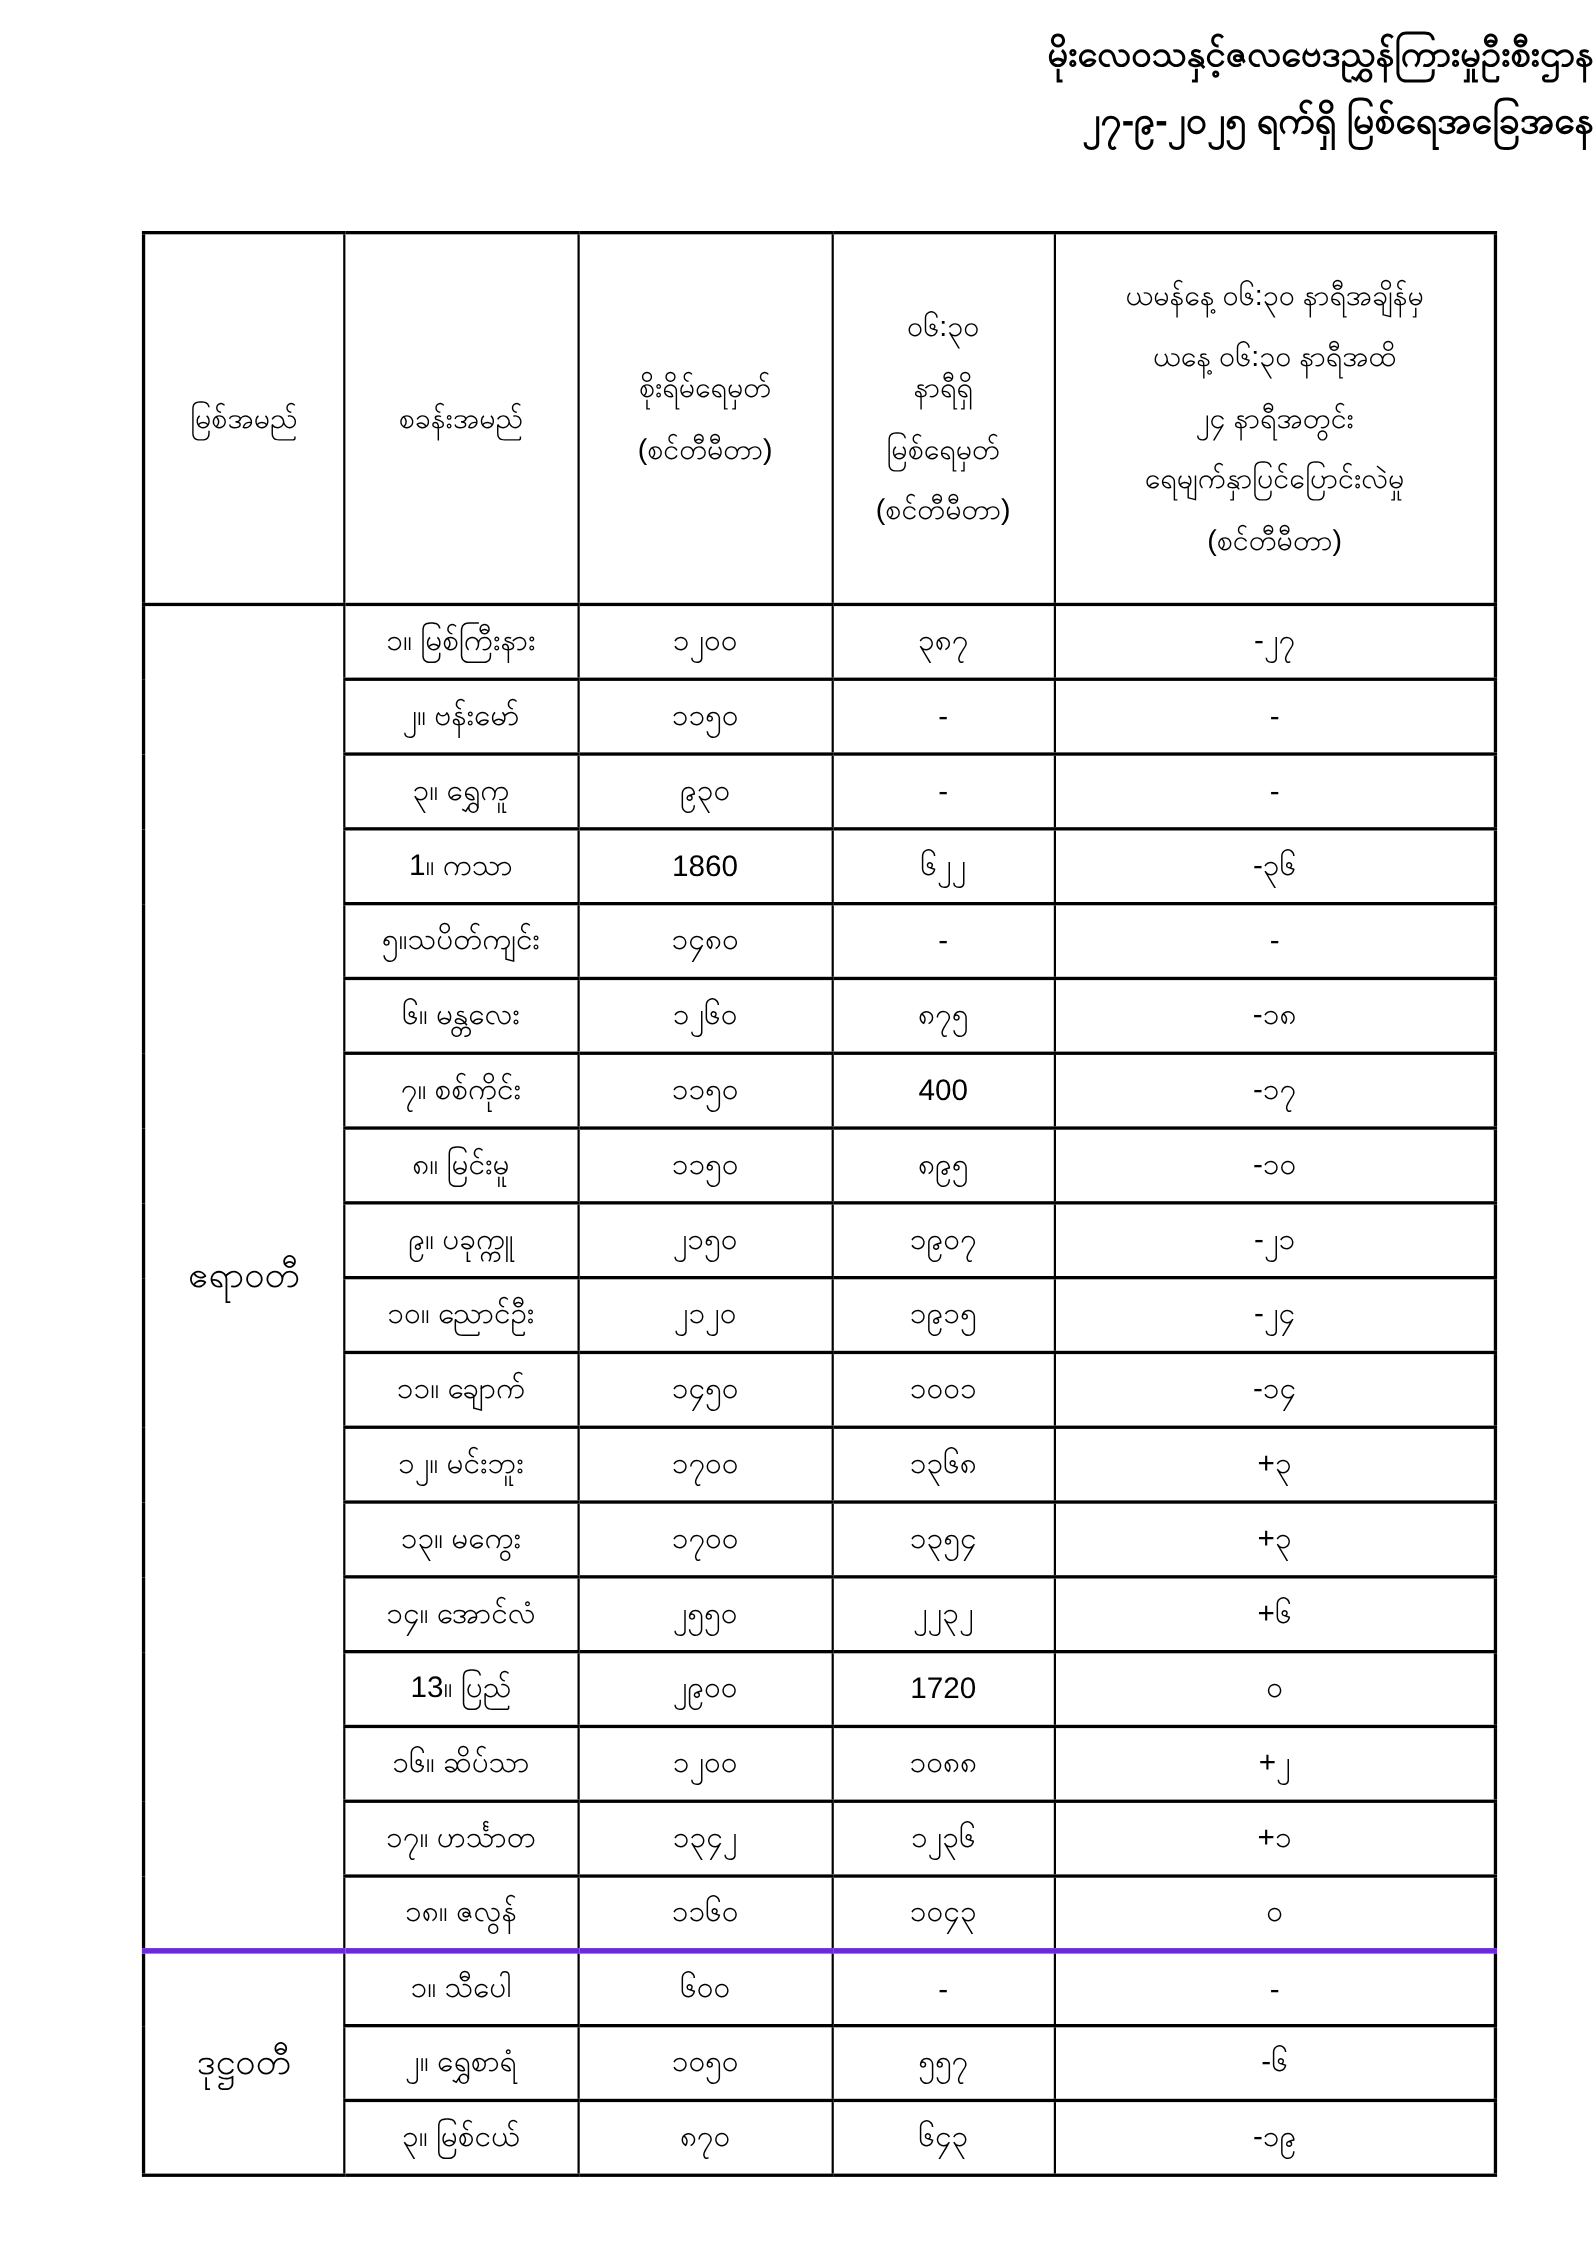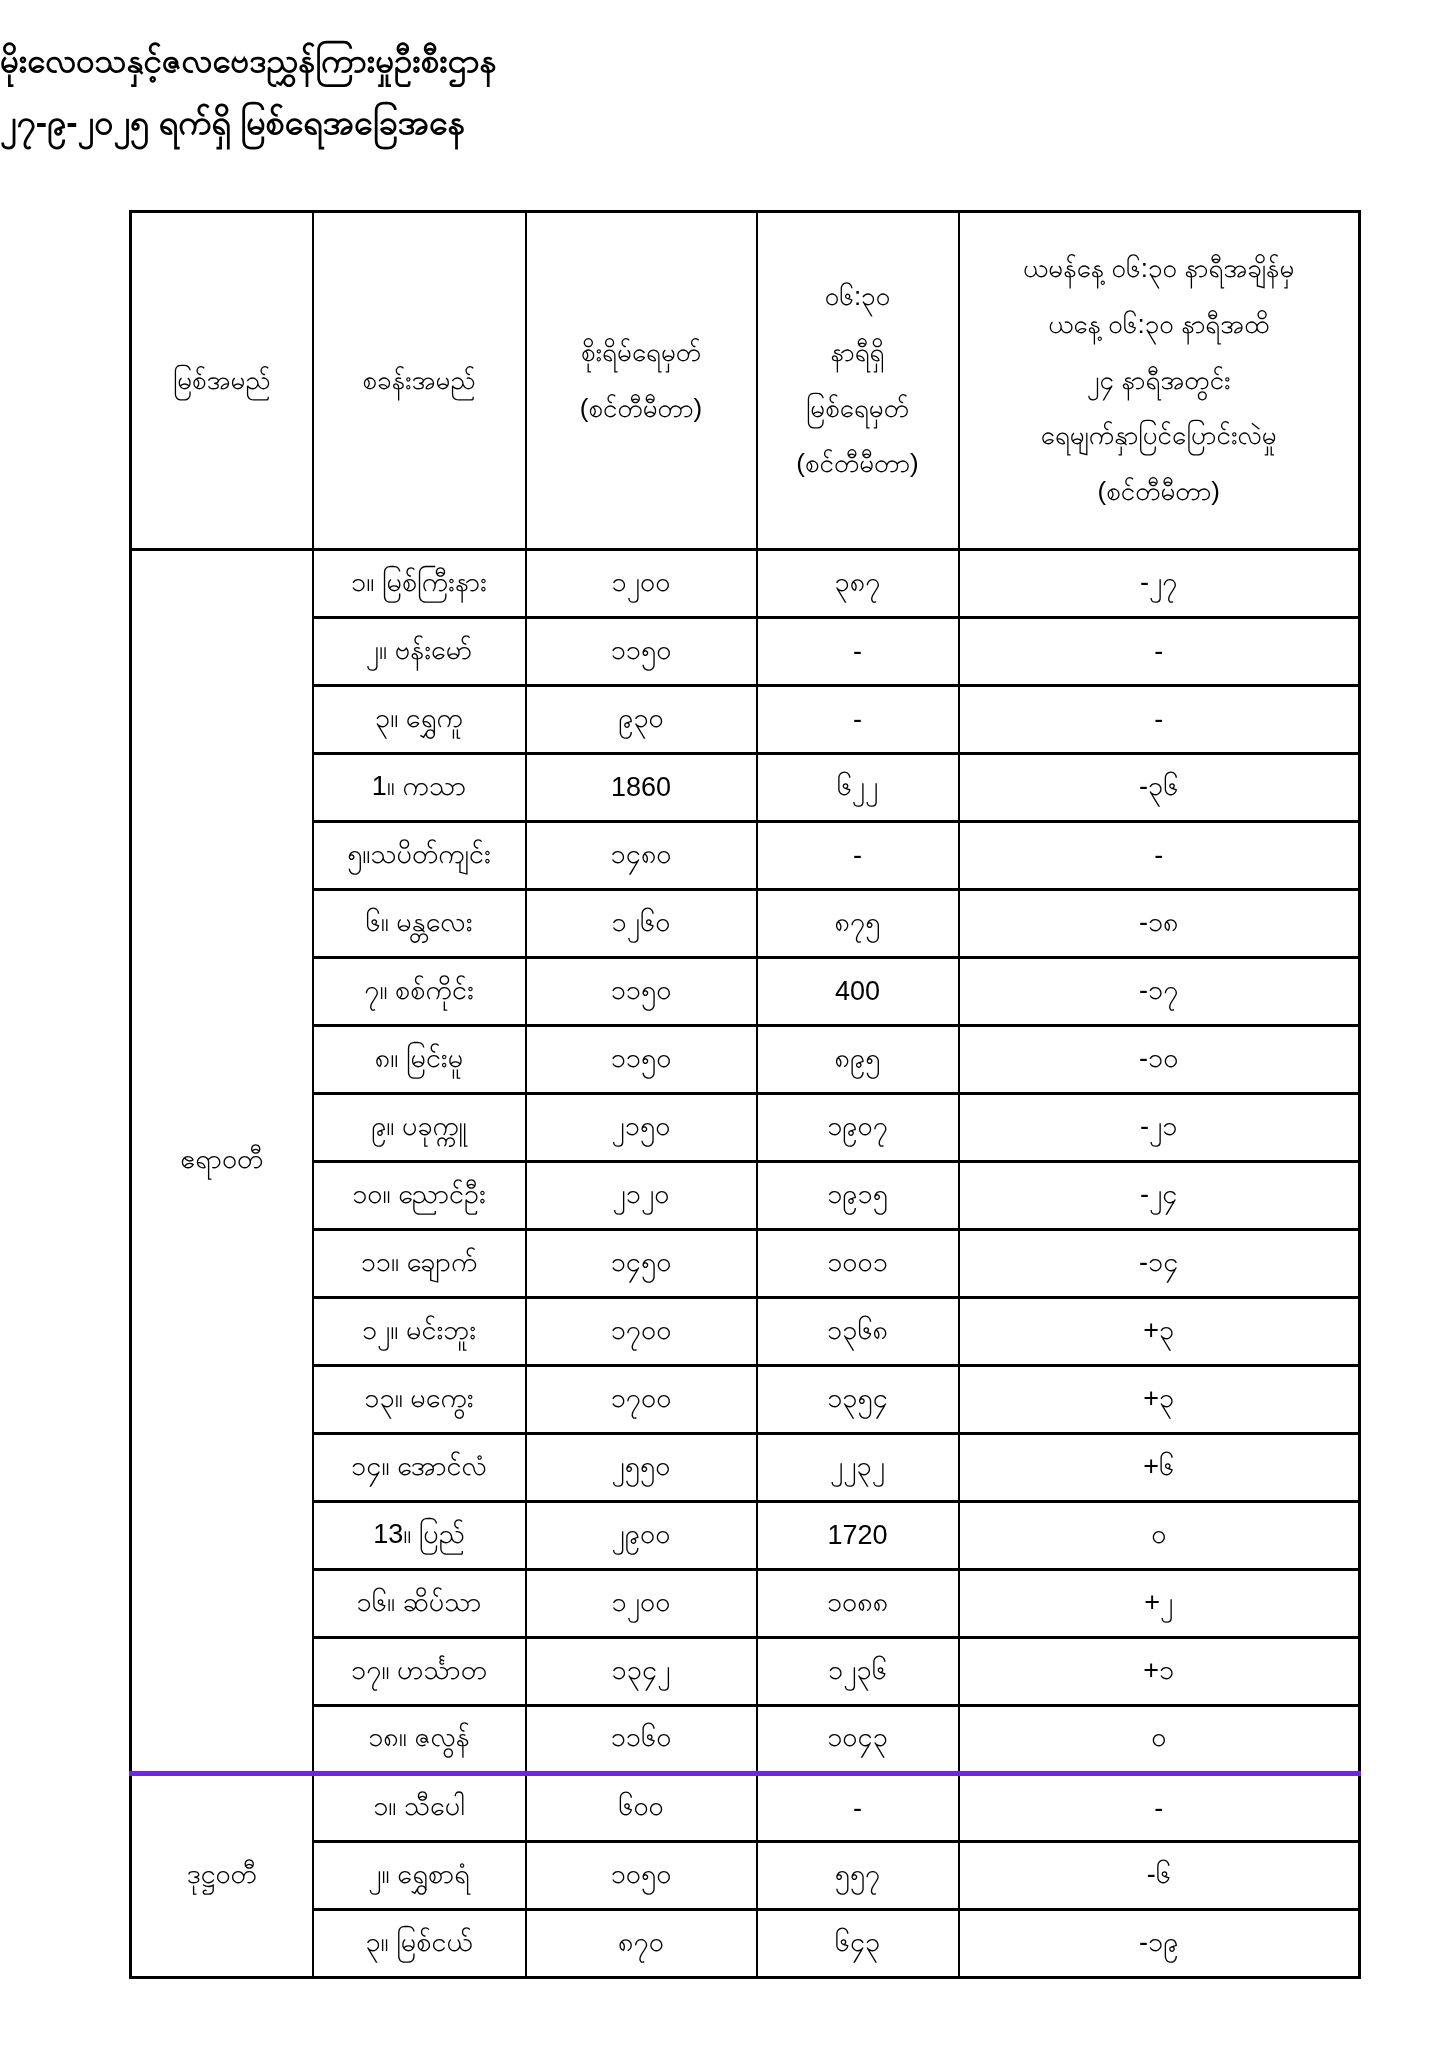--- a/index.html
+++ b/index.html
@@ -4,21 +4,21 @@
 <style>
   html,body{margin:0;padding:0;background:#ffffff;}
   body{
     width:1449px;height:2048px;
     font-family:"Liberation Sans","DejaVu Sans",sans-serif;
     color:#000;
     -webkit-font-smoothing:antialiased;
   }
   .page{position:relative;width:1449px;height:2048px;background:#fff;overflow:hidden;}
 
-  .title-block{position:absolute;top:44px;left:0;width:100%;text-align:left;}
+  .title-block{position:absolute;top:32px;left:0;width:100%;text-align:right;}
   .title-line1{font-size:33px;font-weight:bold;line-height:1.0;}
   .title-line2{font-size:34px;font-weight:bold;line-height:1.0;margin-top:28px;}
 
   table.river-table{
     position:absolute;left:129px;top:210px;
     width:1229px;
     border-collapse:collapse;
     table-layout:fixed;
     border:3px solid #000;
   }
@@ -30,21 +30,21 @@
     text-align:center;
     vertical-align:middle;
     padding:0 6px;
     font-weight:normal;
     font-size:27px;
   }
   .river-table thead tr{height:338px;}
   .river-table tbody tr{height:68px;}
   .pre{white-space:pre-line;}
   th.hdr{font-size:26px;line-height:2.15;}
-  td.group-cell{font-size:27px;}
+  td.group-cell{font-size:33px;}
   tr.group-start td{border-top:5px solid #6d28d9;}
 </style>
 </head>
 <body>
 
 <div class="page">
 
   <div class="title-block">
     <div class="title-line1">မိုးလေဝသနှင့်ဇလဗေဒညွှန်ကြားမှုဦးစီးဌာန</div>
     <div class="title-line2">၂၇-၉-၂၀၂၅ ရက်ရှိ မြစ်ရေအခြေအနေ</div>

